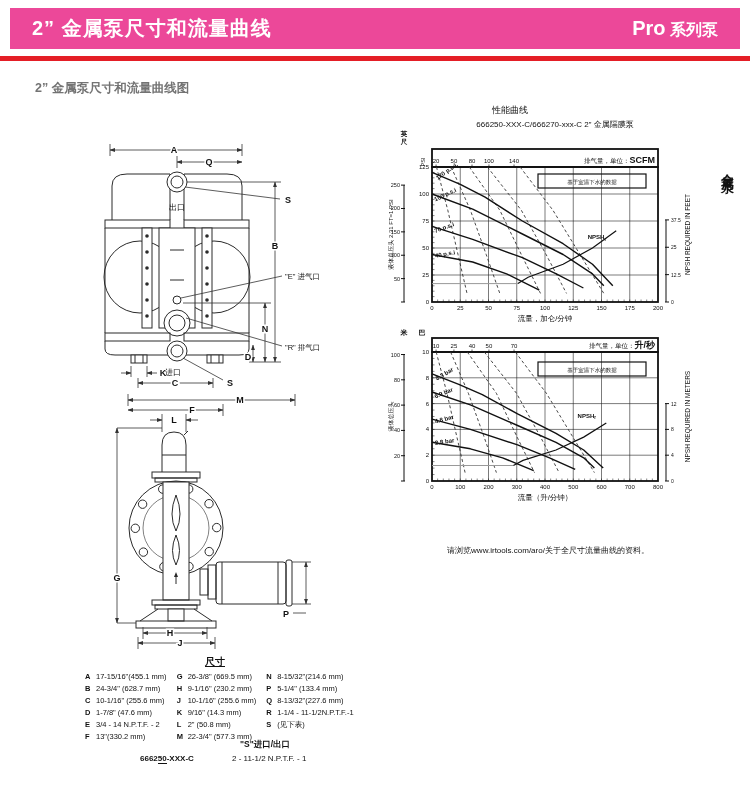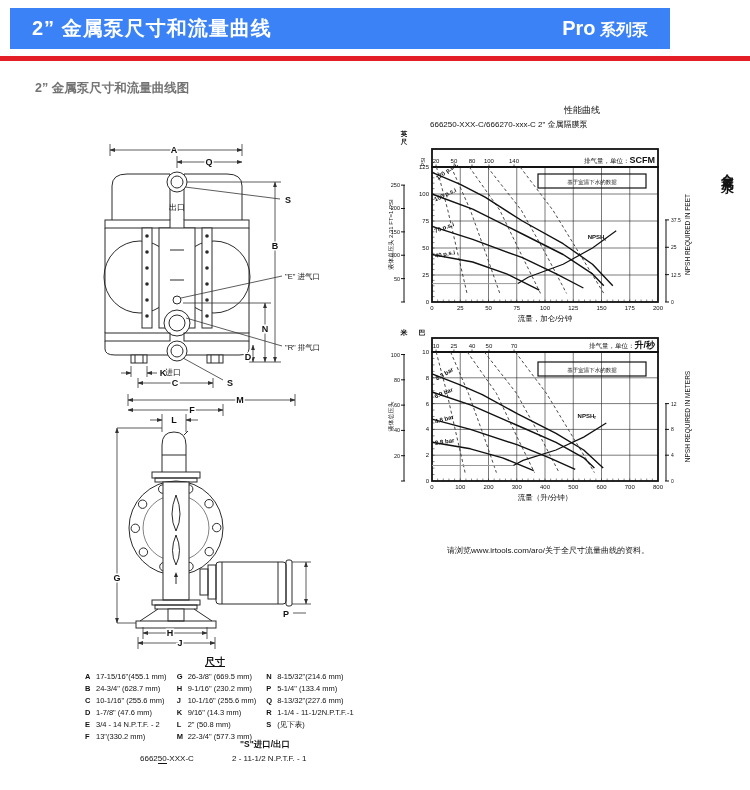--- a/index.html
+++ b/index.html
@@ -1,49 +1,49 @@
 <!DOCTYPE html>
 <html><head>
 <meta charset="utf-8">
 <style>
   html,body{margin:0;padding:0;background:#fff;}
   #page{position:relative;width:750px;height:790px;background:#fff;outline:1px solid #cfcfcf;
         font-family:"Liberation Sans",sans-serif;color:#111;overflow:hidden;}
   
-  #hdr{position:absolute;left:10px;top:8px;width:660px;height:41px;background:#3b82f6;
+  #hdr{position:absolute;left:10px;top:8px;width:730px;height:41px;background:#ec4899;
        display:flex;align-items:center;justify-content:space-between;padding:0 22px;box-sizing:border-box;}
   #hdr .t{color:#fff;font-weight:bold;font-size:20px;letter-spacing:1px;}
   #hdr .r{color:#fff;font-weight:bold;}
   #hdr .r .pro{font-size:20px;} #hdr .r .rest{font-size:16px;}
   #redbar{position:absolute;left:0;top:56px;width:750px;height:5px;background:#e41e26;}
   #sub{position:absolute;left:35px;top:80px;color:#737373;font-weight:bold;font-size:12.5px;}
   #sidetab{position:absolute;right:14px;top:163px;writing-mode:vertical-rl;font-weight:bold;
            font-size:13px;letter-spacing:4px;}
   
-  .chtitle{position:absolute;left:420px;top:104px;width:180px;text-align:right;font-size:9px;}
-  .chsub{position:absolute;left:430px;top:119px;width:250px;text-align:left;font-size:8px;}
+  .chtitle{position:absolute;left:420px;top:104px;width:180px;text-align:center;font-size:9px;}
+  .chsub{position:absolute;left:430px;top:119px;width:250px;text-align:center;font-size:8px;}
   svg{position:absolute;overflow:visible;}
   #front-svg{left:75px;top:130px;}
   #side-svg{left:80px;top:388px;}
   #c1{left:388px;top:102px;}
   #c2{left:388px;top:332px;}
   #footnote{position:absolute;left:398px;top:545px;width:300px;text-align:center;font-size:8px;}
   
   #dims{position:absolute;left:85px;top:655px;width:340px;font-size:7.5px;}
   #dims .ttl{text-align:center;width:260px;font-weight:bold;font-size:10px;text-decoration:underline;margin-bottom:2px;}
   #dims-cols{display:flex;gap:10px;}
   .dimcol{display:flex;flex-direction:column;}
   .dimrow{display:flex;line-height:12px;white-space:nowrap;}
   .dl{width:11px;font-weight:bold;}
   .dv{font-weight:500;}
   
   #stable{position:absolute;left:140px;top:739px;width:300px;font-size:8px;}
   #stable .ttl{margin-left:100px;font-weight:bold;font-size:8.5px;margin-bottom:2px;}
   .srow{display:flex;line-height:12px;}
-  .smodel{width:80px;font-weight:normal;}
+  .smodel{width:80px;font-weight:bold;}
   .smodel .u{border-bottom:1px solid #111;}
   .sspec{margin-left:12px;font-weight:500;}
   text{fill:#111;font-family:"Liberation Sans",sans-serif;}
 </style>
 </head>
 <body>
 
 <div id="page">
 
   <div id="hdr">

